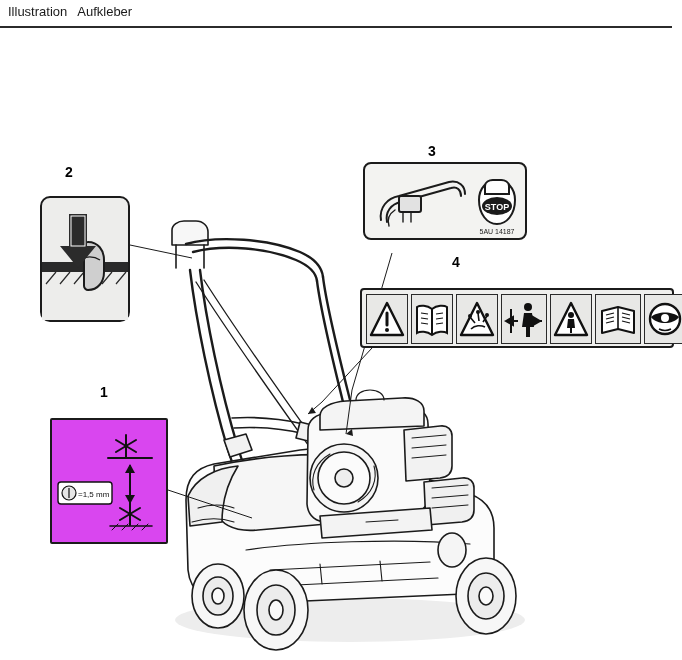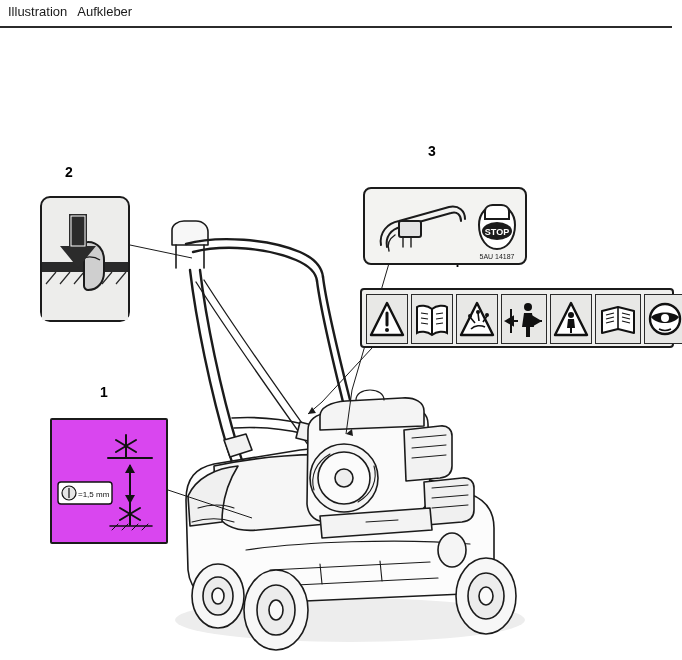--- a/index.html
+++ b/index.html
@@ -85,21 +85,21 @@
     border-radius: 2px;
     background: #d946ef;
   }
   #decal2 {
     left: 40px; top: 166px;
     width: 90px; height: 126px;
     border-radius: 10px;
     background: #ededeb;
   }
   #decal3 {
-    left: 363px; top: 157px;
+    left: 363px; top: 132px;
     width: 164px; height: 78px;
     border-radius: 8px;
     background: #f3f3f1;
   }
   #decal4 {
     left: 360px; top: 258px;
     width: 314px; height: 60px;
     border-radius: 4px;
     background: #efefed;
   }

